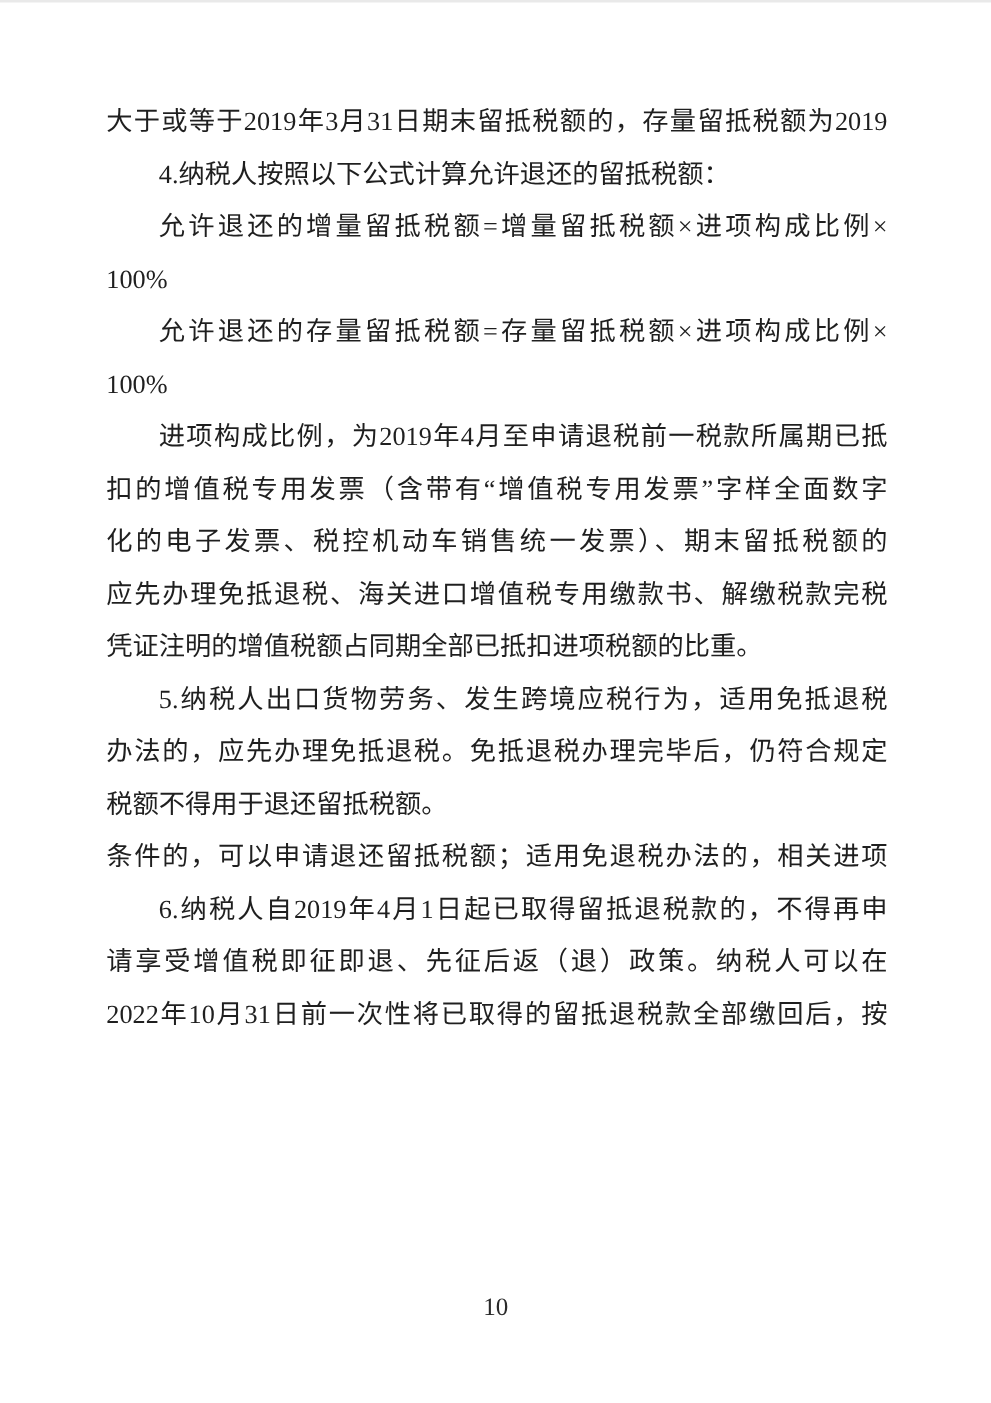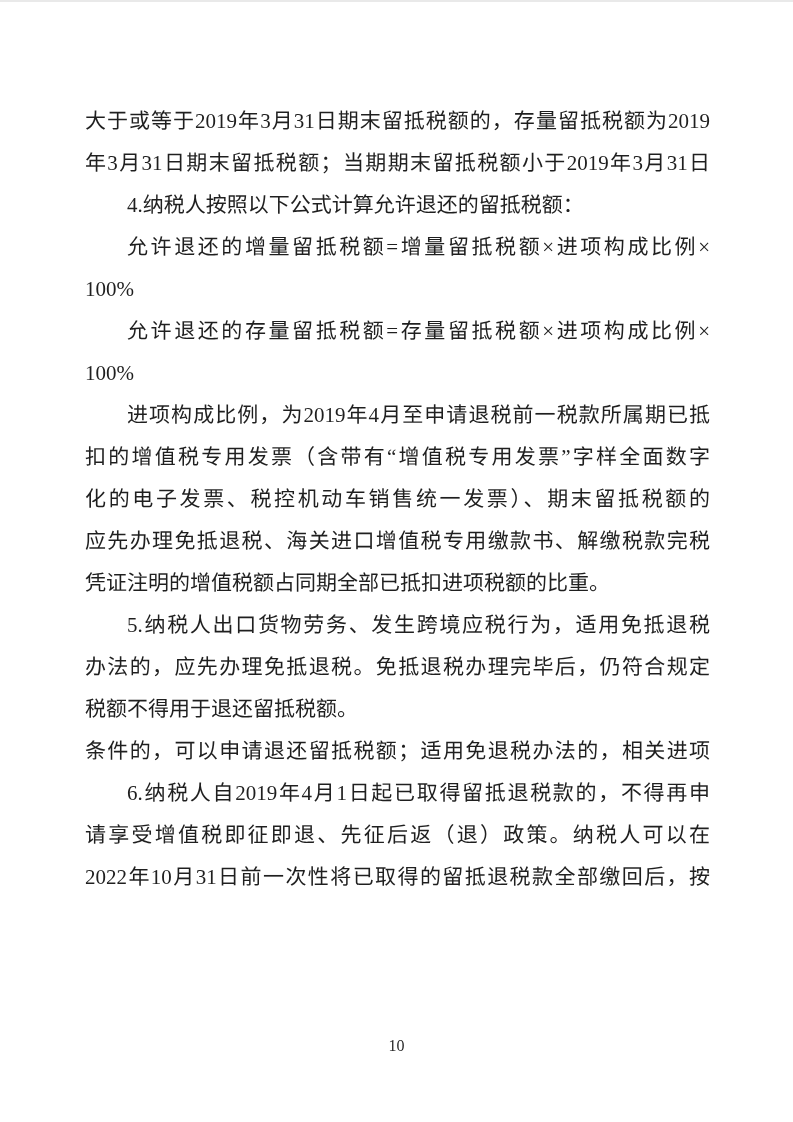--- a/index.html
+++ b/index.html
@@ -22,21 +22,21 @@
   }
   .top-edge {
     position: absolute;
     top: 0; left: 0;
     width: 793px;
     height: 2px;
     background: #e9e9e9;
   }
   .doc-body {
     position: absolute;
-    top: 100px;
+    top: 76px;
     left: 85px;
     width: 625px;
     font-size: 21px;
     line-height: 42px;
     letter-spacing: 0;
   }
   .para {
     margin: 0;
     padding: 0;
   }
@@ -53,36 +53,35 @@
     text-indent: 2em;
   }
   .footer {
     position: absolute;
     top: 1036px;
     left: 0;
     width: 793px;
     text-align: center;
   }
   .page-number {
-    font-size: 16px;
+    font-size: 20px;
     line-height: 20px;
     color: #2a2a2a;
   }
 </style>
 </head>
 <body>
 
 <div class="page">
   <div class="top-edge"></div>
 
   <main class="doc-body" id="doc-body">
 
   <p class="para">
         <span class="line">大于或等于2019年3月31日期末留抵税额的，存量留抵税额为2019</span>
-        <span class="line">年3月31日期末留抵税额；当期期末留抵税额小于2019年3月31日</span>
       </p>
       <p class="para">
         <span class="line indent para-end">4.纳税人按照以下公式计算允许退还的留抵税额：</span>
       </p>
       <p class="para">
         <span class="line indent">允许退还的增量留抵税额=增量留抵税额×进项构成比例×</span>
         <span class="line para-end">100%</span>
       </p>
       <p class="para">
         <span class="line indent">允许退还的存量留抵税额=存量留抵税额×进项构成比例×</span>

